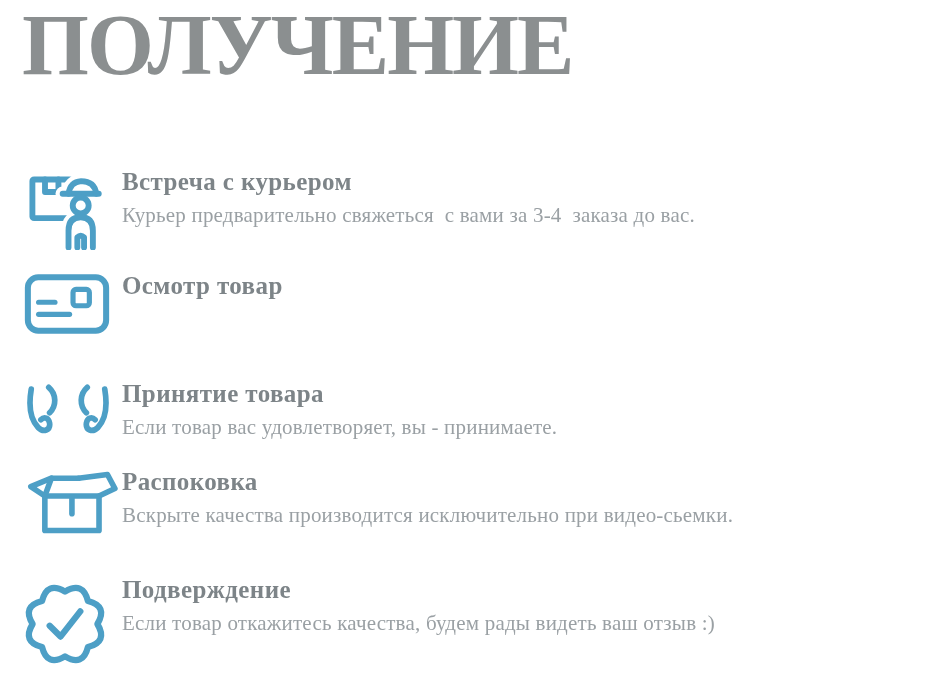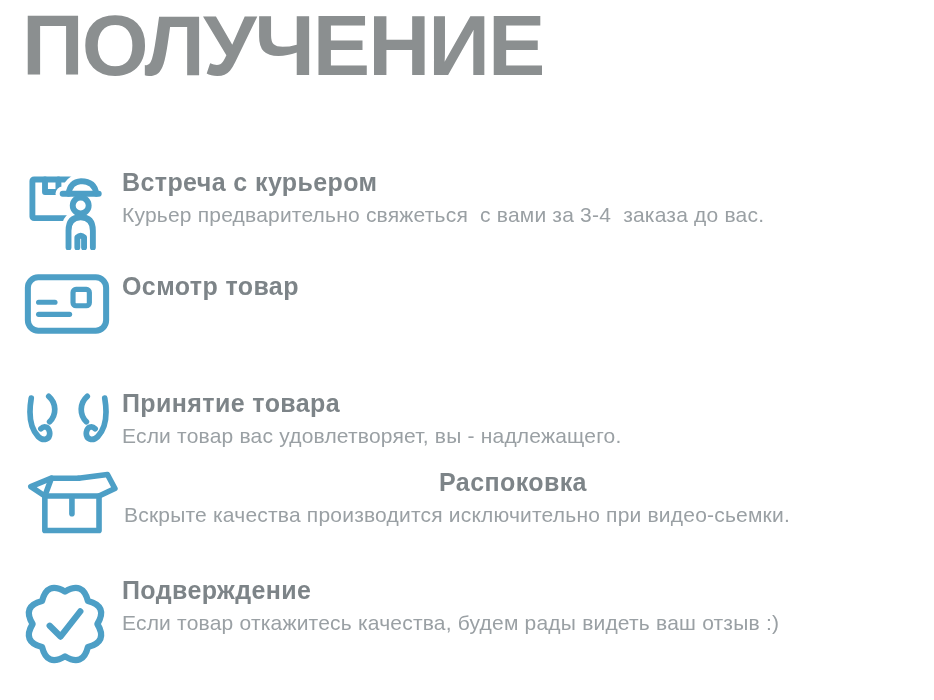--- a/index.html
+++ b/index.html
@@ -1,20 +1,20 @@
 <!DOCTYPE html>
 <html><head>
 <meta charset="utf-8">
 <style>
   html,body{margin:0;padding:0;background:#ffffff;}
   .canvas{
     position:relative;
     width:934px;height:700px;
     background:#ffffff;
-    font-family:Liberation Sans, sans-serif;
+    font-family:Liberation Serif, serif;
     overflow:hidden;
     border-radius:17px;
   }
   .page-title{
     position:absolute;
     left:22px;top:2px;
     margin:0;
     font-size:86px;
     font-weight:700;
     letter-spacing:-2px;
@@ -49,22 +49,22 @@
     font-size:21px;
     font-weight:400;
     letter-spacing:0.2px;
     color:#9aa0a4;
     line-height:22px;
     max-width:670px;
     white-space:pre-wrap;
   }
   .s1{top:164px;}
   .s2{top:268px;}
-  .s3{top:376px;margin-top:9px;}
-  .s4{top:464px;text-align:center;}
+  .s3{top:376px;}
+  .s4{top:464px;}
   .s5{top:572px;}
   .s1 .icon-cell svg{margin-top:2px;}
   .s2 .icon-cell svg{margin-top:5px;}
   .s3 .icon-cell svg{margin-top:7px;}
   .s4 .icon-cell svg{margin-top:3px;}
   .s5 .icon-cell svg{margin-top:6px;margin-left:-4px;}
   .stroke{fill:none;stroke:#4d9fc6;stroke-linecap:round;stroke-linejoin:round;}
   .halo{fill:none;stroke:#ffffff;stroke-linecap:round;stroke-linejoin:round;}
 </style>
 </head>
@@ -126,21 +126,21 @@
         <g class="stroke" stroke-width="6.5">
           <path d="M8,7 C5,25 7,42 16,51 C22,57 30,54 29,46 C28,40 23,38 19,42"></path>
           <path d="M28,5 C37,13 37,26 29,34"></path>
           <path d="M92,7 C95,25 93,42 84,51 C78,57 70,54 71,46 C72,40 77,38 81,42"></path>
           <path d="M72,5 C63,13 63,26 71,34"></path>
         </g>
       </svg>
     </div>
     <div class="text-cell">
       <h2 class="step-title">Принятие товара</h2>
-      <p class="step-desc">Если товар вас удовлетворяет, вы - надлежащего.</p>
+      <p class="step-desc">Если товар вас удовлетворяет, вы - принимаете.</p>
     </div>
   </div>
 
   <div class="step s4">
     <div class="icon-cell">
       <svg width="94" height="71" viewBox="0 0 100 76" aria-hidden="true">
         <g class="stroke" stroke-width="6">
           <path d="M22,31 H80 V68 H22 Z"></path>
           <path d="M51,32 V50"></path>
           <path d="M22,31 L29,12 H58"></path>

